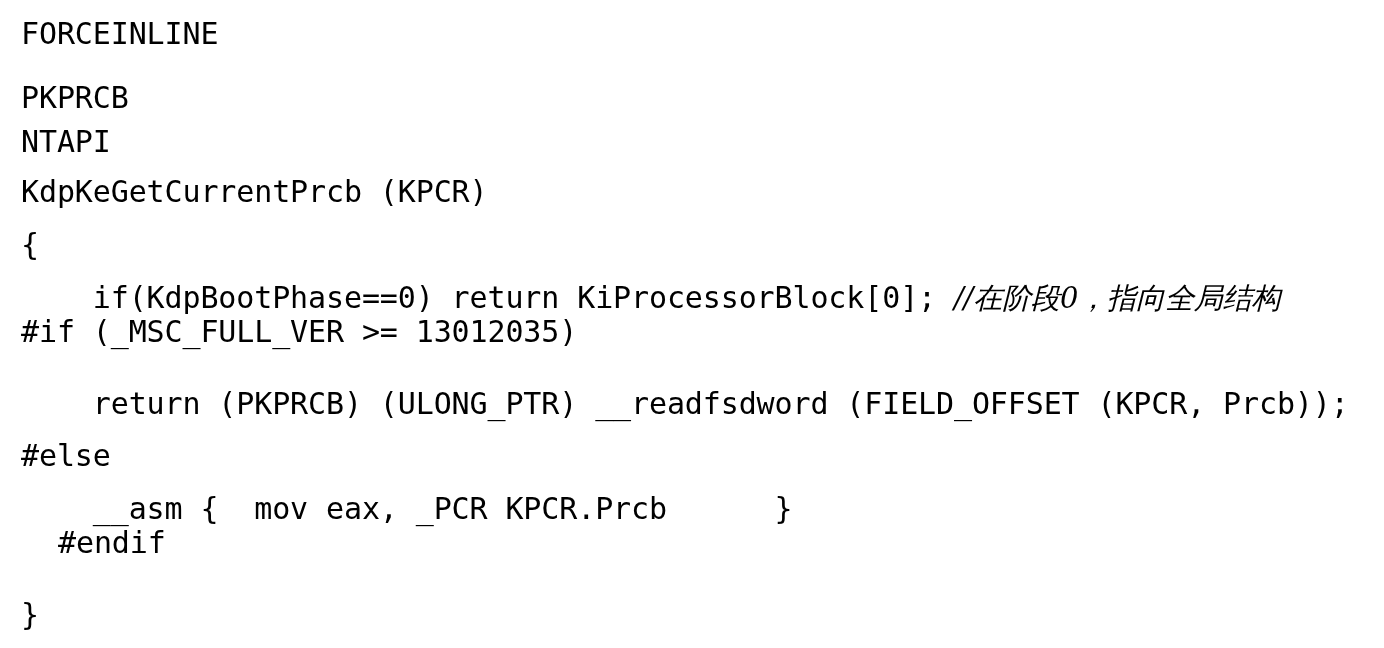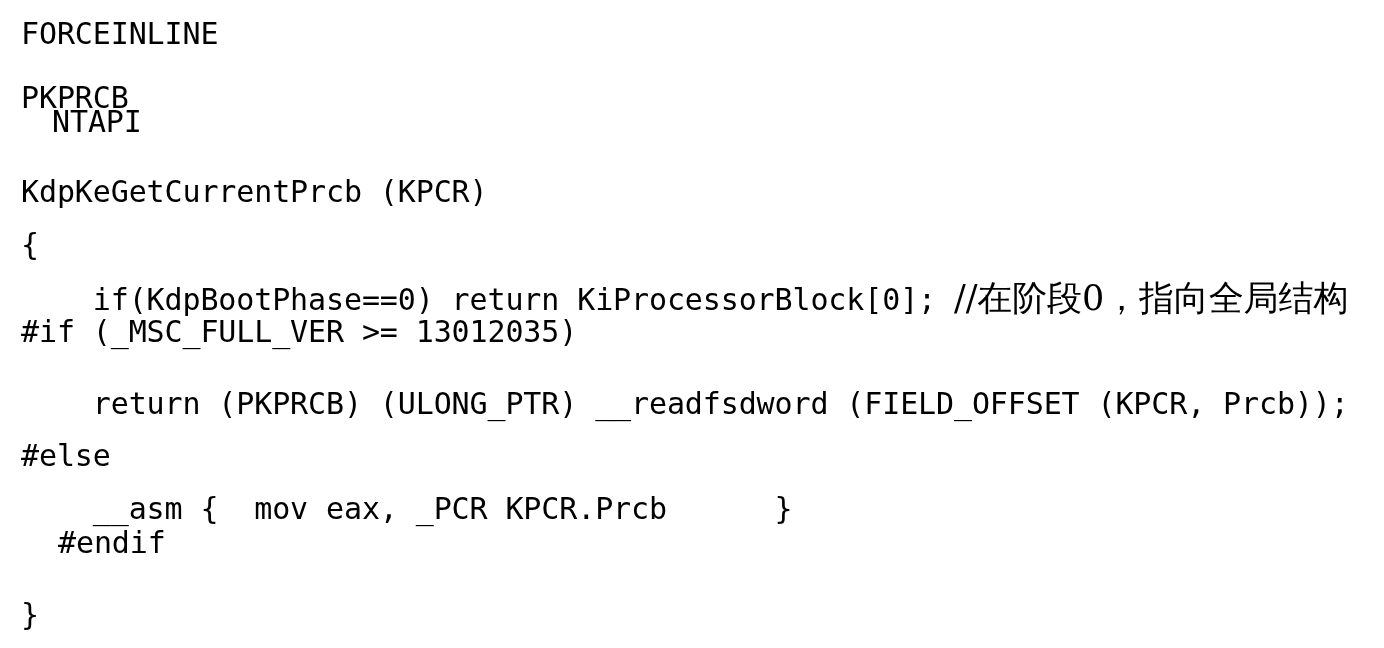--- a/index.html
+++ b/index.html
@@ -32,35 +32,36 @@
     font-size: 30px;
     line-height: 30px;
     letter-spacing: -0.12px;
     color: #000000;
     font-weight: 400;
     -webkit-font-smoothing: antialiased;
   }
   
   .ln0  { top: 19px;  }
   .ln1  { top: 83px; }
-  .ln2  { top: 107px; margin-left: 31px; }
+  .ln2  { top: 127px; }
   .ln3  { top: 177.4px; }
   .ln4  { top: 230.2px; }
   .ln5  { top: 283.0px; }
   .ln6  { top: 317px; }
   .ln7  { top: 388.6px; text-align: center; }
   .ln8  { top: 441.4px; }
   .ln9  { top: 494.2px; }
   .ln10 { top: 528px; margin-left: 37px; }
   .ln11 { top: 599.8px; }
 
   
   .cjk-comment {
     font-family: "DejaVu Serif", "Liberation Serif", serif;
-    font-size: 35px;
+    font-style: italic;
+    font-size: 29px;
   }
 </style>
 </head>
 <body>
 
 <div class="code-listing">
 
   <div class="code-line ln0">FORCEINLINE</div>
   <div class="code-line ln1">PKPRCB</div>
   <div class="code-line ln2">NTAPI</div>

